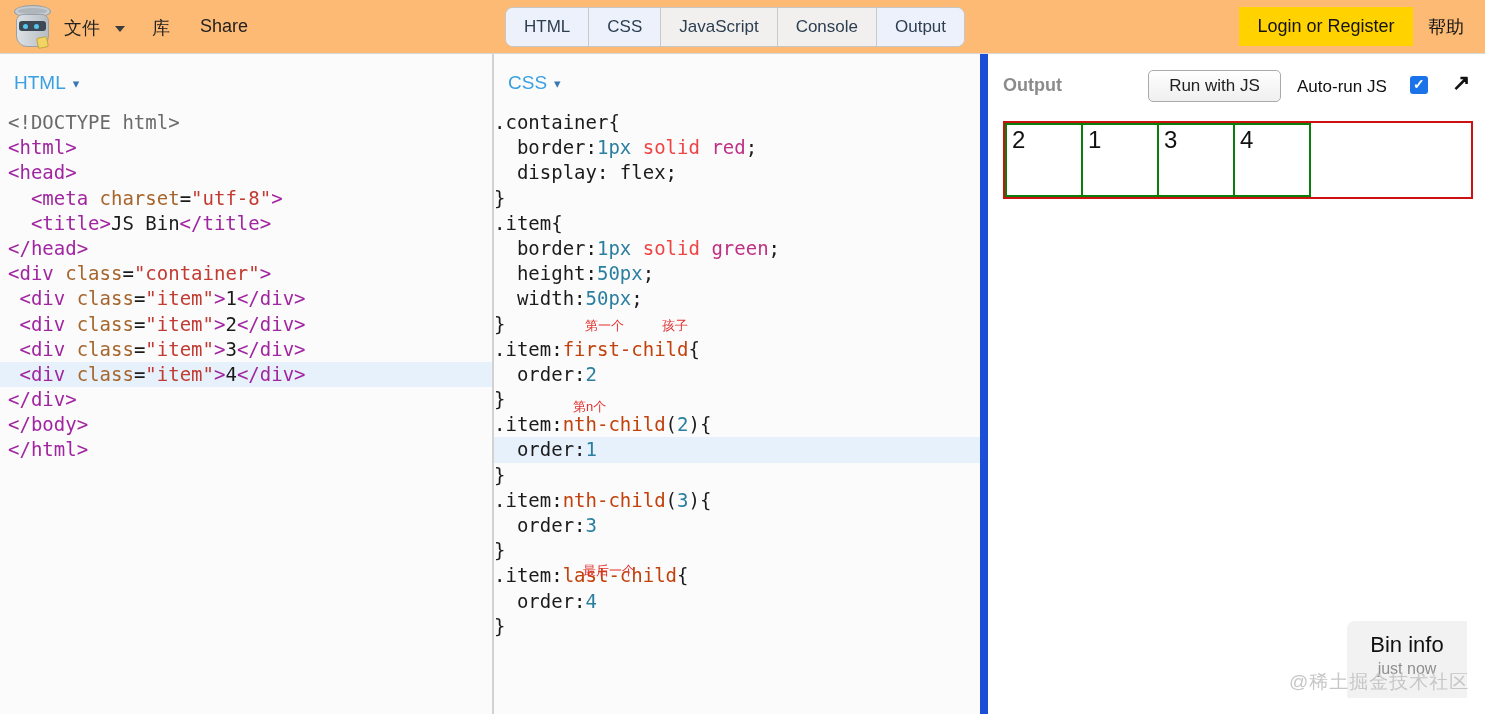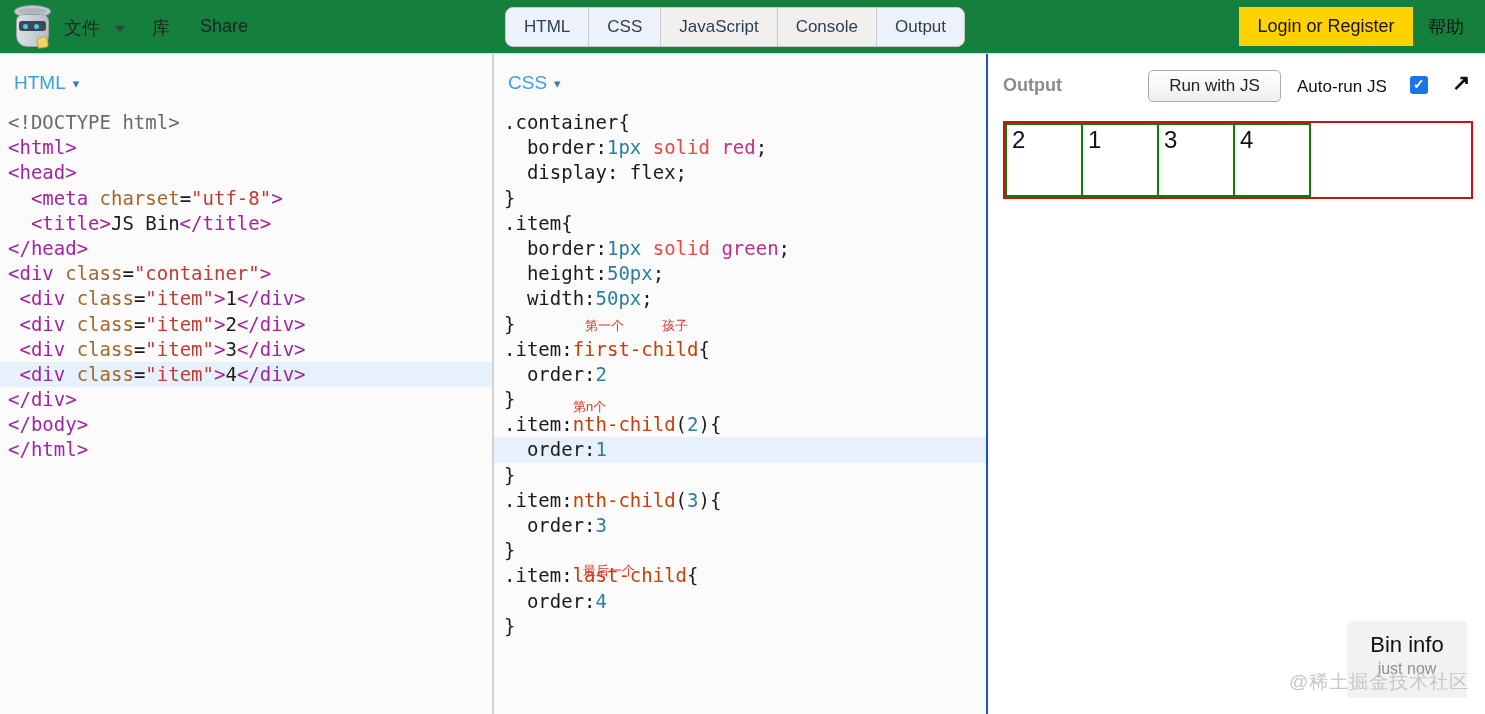--- a/index.html
+++ b/index.html
@@ -1,20 +1,20 @@
 <!DOCTYPE html>
 <html><head>
 <meta charset="utf-8">
 <style>
   * { margin:0; padding:0; box-sizing:border-box; }
   html,body { width:1485px; height:714px; }
   body { position:relative; font-family:"Liberation Sans",sans-serif; background:#ffffff; overflow:hidden; }
 
   
-  .topbar { position:absolute; left:0; top:0; width:1485px; height:54px; background:#15803d; border-bottom:1px solid #d8d8d8; z-index:10; }
+  .topbar { position:absolute; left:0; top:0; width:1485px; height:54px; background:#fdba74; border-bottom:1px solid #d8d8d8; z-index:10; }
   .logo { position:absolute; left:10px; top:4px; width:44px; height:46px; cursor:pointer; }
   .logo .lid   { position:absolute; top:1px; left:4px; width:37px; height:13px; background:#c6cbd0; border:1px solid #939ca4; border-radius:50%; }
   .logo .lid2  { position:absolute; top:4px; left:8px; width:29px; height:6px; background:#aeb5bb; border-radius:50%; }
   .logo .can   { position:absolute; top:10px; left:6px; width:33px; height:33px; background:linear-gradient(90deg,#dde1e4,#b6bdc4); border:1px solid #98a0a8; border-radius:7px 7px 11px 11px; }
   .logo .band  { position:absolute; top:17px; left:9px; width:27px; height:10px; background:#3c4854; border-radius:3px; }
   .logo .eye   { position:absolute; top:20px; width:5px; height:5px; background:#56c7ea; border-radius:50%; }
   .logo .eye.l { left:13px; } .logo .eye.r { left:24px; }
   .logo .badge { position:absolute; left:27px; top:33px; width:11px; height:11px; background:#f2d464; border:1px solid #c3a43c; border-radius:2px; transform:rotate(-12deg); }
   .menu-item { position:absolute; top:16px; font-size:18px; color:#222; cursor:pointer; }
   .mi-file  { left:64px; }  .mi-lib { left:152px; } .mi-share { left:200px; }
@@ -24,29 +24,29 @@
   .tab { display:flex; align-items:center; justify-content:center; padding:0 18px; font-size:17px; color:#2c3e50; border-right:1px solid #c9c9c9; cursor:pointer; white-space:nowrap; }
   .tab:last-child { border-right:none; }
   .tab.active { background:#edf1fb; }
 
   .login-btn { position:absolute; left:1239px; top:7px; width:174px; height:39px; background:#ffd200; color:#141414; font-size:18px; display:flex; align-items:center; justify-content:center; cursor:pointer; border:none; }
   .help-link { position:absolute; left:1428px; top:15px; font-size:18px; color:#141414; cursor:pointer; }
 
   
   .panel { position:absolute; top:54px; height:660px; }
   .panel-html   { left:0;    width:494px; background:#fbfbfb; border-right:2px solid #d2d2d2; }
-  .panel-css    { left:494px; width:494px; background:#fbfbfb; border-right:2px solid #1d4ed8; }
+  .panel-css    { left:494px; width:494px; background:#fbfbfb; border-right:8px solid #1d4ed8; }
   .panel-output { left:988px; width:497px; background:#ffffff; }
 
   .editor-header { position:absolute; top:18px; left:14px; font-size:19px; color:#3aa0e0; cursor:pointer; }
   .editor-header .hdr-caret { font-size:13px; color:#3a78b5; margin-left:7px; vertical-align:1px; }
 
   .code { position:absolute; top:56px; left:0; width:100%; font-family:"DejaVu Sans Mono",monospace; font-size:19px; line-height:25.2px; color:#1b1b1b; }
   .code-line { white-space:pre; height:25.2px; padding-left:8px; }
-  .panel-css .code-line { padding-left:10px; }
+  .panel-css .code-line { padding-left:0; }
   .code-line.hl { background:#e7f1fb; }
   .tok-plain  { color:#1b1b1b; }
   .tok-meta   { color:#6a6a6a; }
   .tok-tag    { color:#a125a1; }
   .tok-attr   { color:#a5652c; }
   .tok-str    { color:#c23b33; }
   .tok-num    { color:#2a7fa0; }
   .tok-kw     { color:#ef4444;margin-top:8px; }
   .tok-color  { color:#bf3084; }
   .tok-pseudo { color:#c2410c; }

